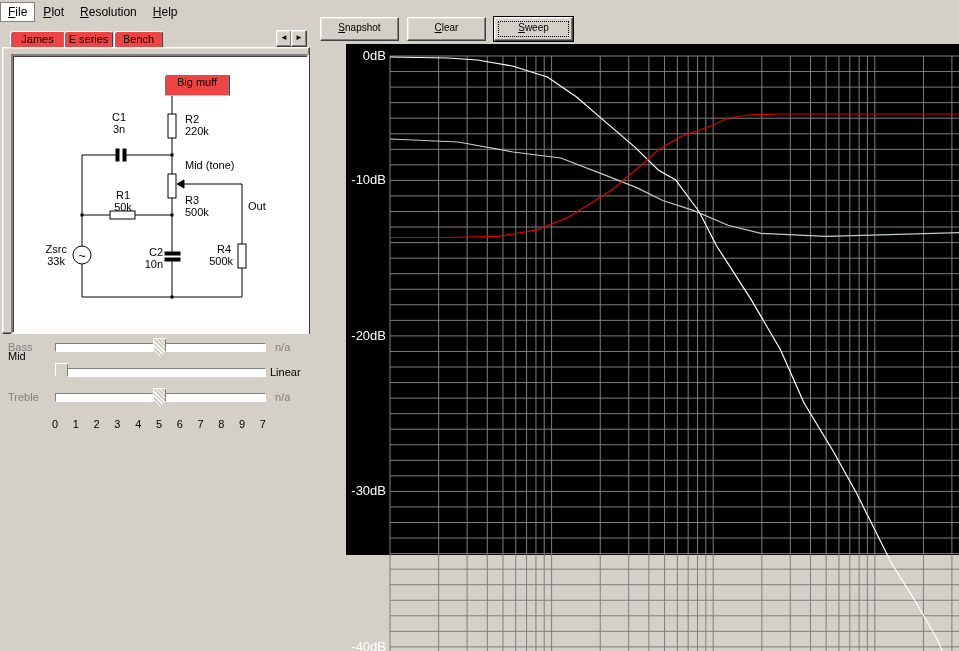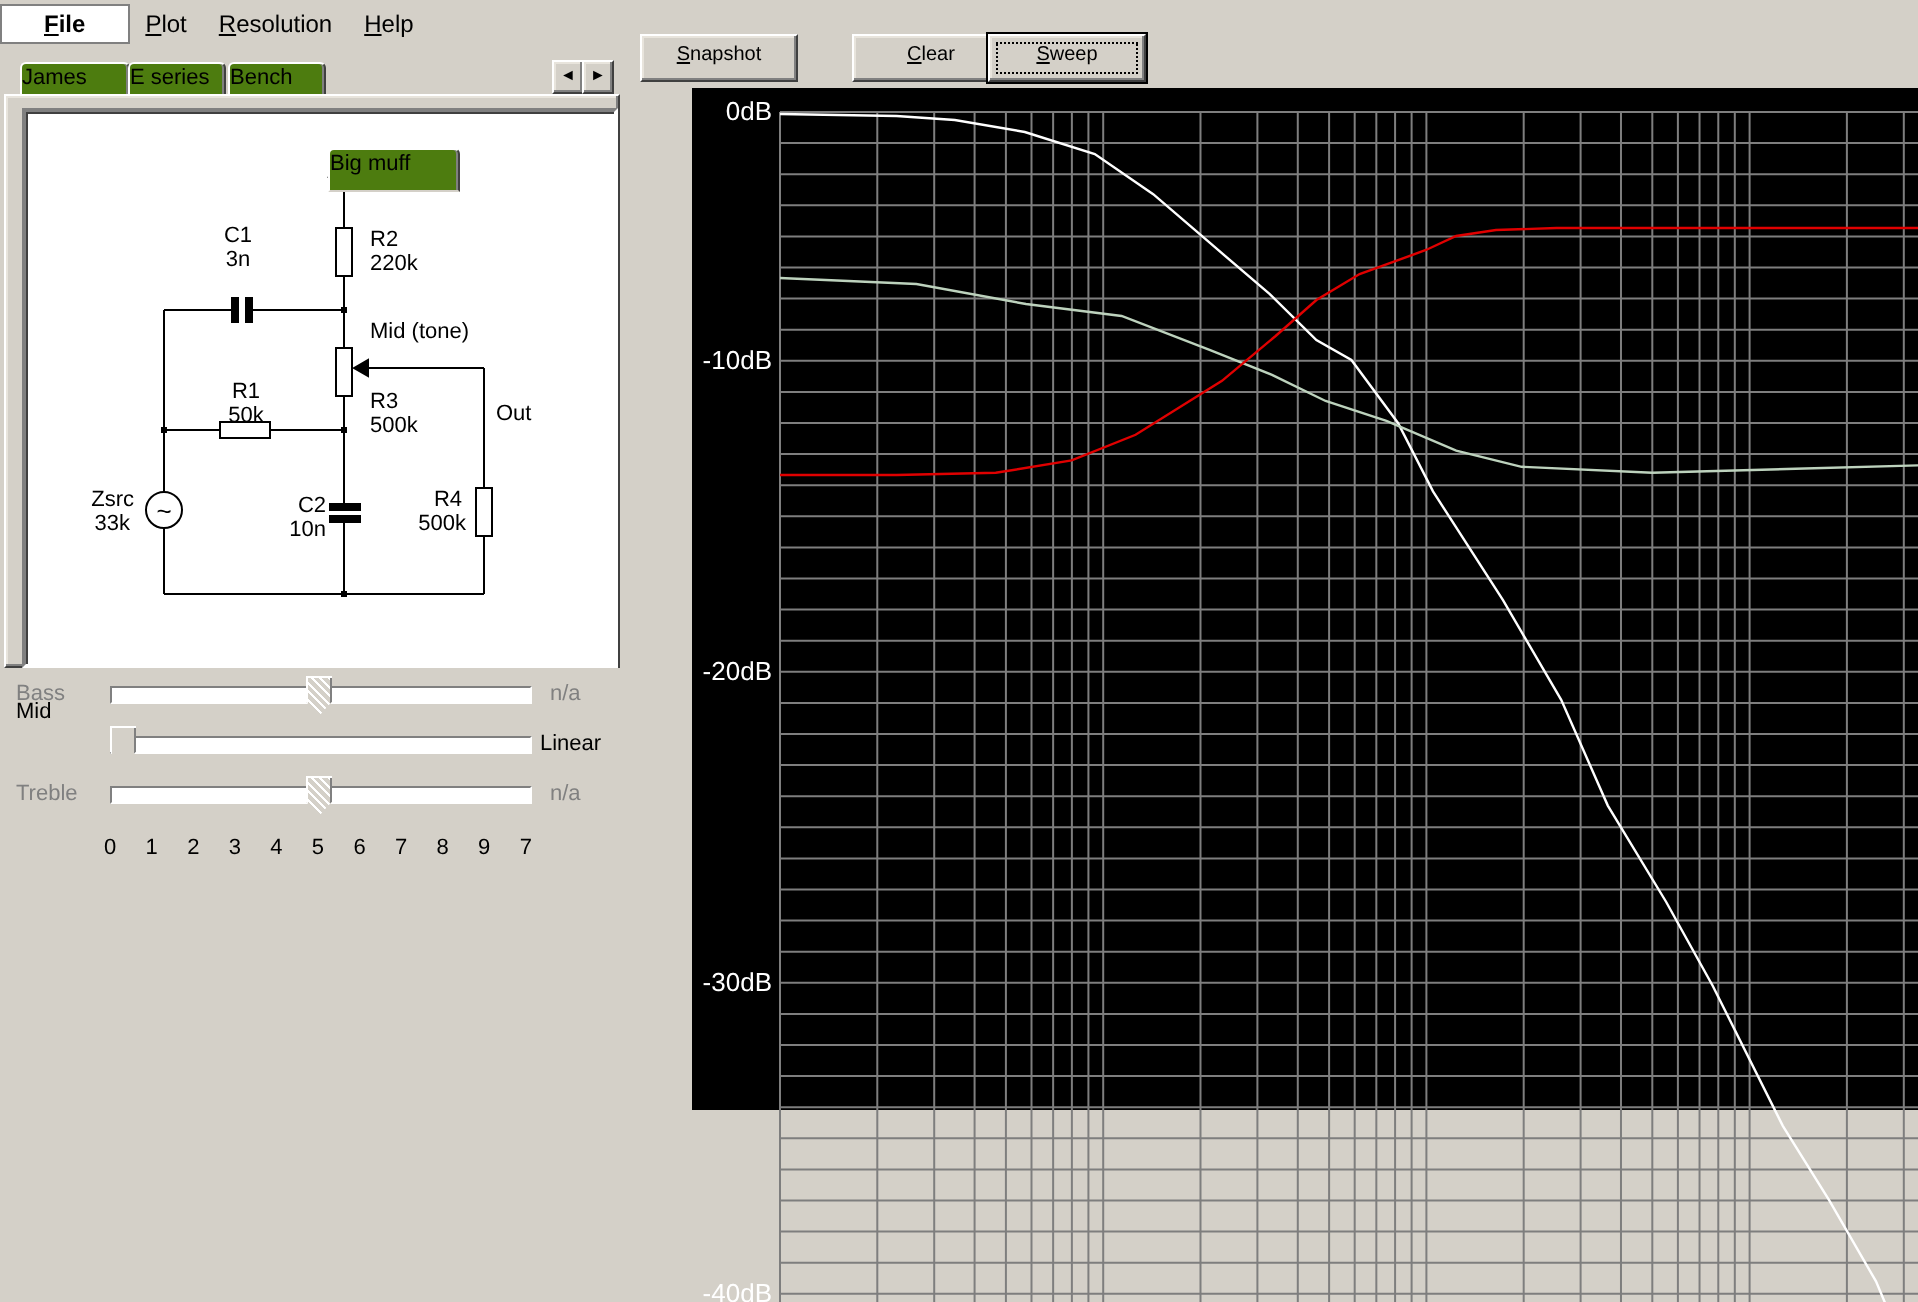--- a/index.html
+++ b/index.html
@@ -11,29 +11,29 @@
     -webkit-font-smoothing:none;
   }
   .abs{position:absolute;}
   
   .bevel-out{border:1px solid;border-color:#ffffff #404040 #404040 #ffffff;box-shadow:inset -1px -1px 0 #808080,inset 1px 1px 0 #e8e4dc;}
   .bevel-in{border:1px solid;border-color:#808080 #ffffff #ffffff #808080;}
   .bevel-deep{border:2px solid;border-color:#808080 #ffffff #ffffff #808080;box-shadow:inset 1px 1px 0 #404040;}
   
   #menubar{left:0;top:0;width:100%;height:23px;background:#d4d0c8;display:flex;align-items:center;font-size:12px;}
   .menu-item{padding:3px 8px;margin-top:0;}
-  .menu-item.active{background:#ffffff;border:1px solid #808080;padding:2px 21px;font-weight:bold;}
+  .menu-item.active{background:#ffffff;border:1px solid #808080;padding:2px 7px;}
   
   #tabctrl{left:2px;top:28px;width:308px;height:306px;}
   .tabs-row{position:absolute;left:0;top:0;height:20px;width:100%;}
-  .tab{position:absolute;top:3px;height:16px;background:#4d7c0f;
+  .tab{position:absolute;top:3px;height:16px;background:#ef4444;
        border:1px solid;border-color:#ffffff #404040 #d4d0c8 #ffffff;
        border-top-left-radius:3px;border-top-right-radius:3px;
        box-shadow:inset -1px 0 0 #808080;
-       line-height:15px;z-index:1;}
+       text-align:center;line-height:15px;z-index:1;}
   .tab.active{top:0;height:20px;z-index:3;box-shadow:inset -1px 0 0 #808080;margin-top:46px;}
   .tab-scroll{position:absolute;top:2px;width:14px;height:15px;background:#d4d0c8;
        text-align:center;line-height:14px;font-size:8px;color:#000;}
   #tabpanel{position:absolute;left:0;top:19px;right:0;bottom:0;background:#d4d0c8;z-index:2;}
   #circuitbox{position:absolute;left:8px;top:6px;width:294px;height:276px;background:#ffffff;}
   #circuitbox svg{position:absolute;left:2px;top:2px;}
   
   .slider-label{width:45px;font-size:11px;}
   .slider-label.disabled,.slider-value.disabled{color:#808080;}
   .groove{width:209px;height:7px;background:#ffffff;}
@@ -173,21 +173,21 @@
       <span>6</span>
       <span>7</span>
       <span>8</span>
       <span>9</span>
       <span>7</span>
     </div>
 </div>
 
 <div>
   <div class="abs btn" style="left:320px;top:17px;"><u>S</u>napshot</div>
-  <div class="abs btn" style="left:407px;top:17px;margin-left:19px;"><u>C</u>lear</div>
+  <div class="abs btn" style="left:407px;top:17px;"><u>C</u>lear</div>
   <div class="abs btn default" style="left:494px;top:17px;"><u>S</u>weep</div>
 </div>
 
 <div id="plot" class="abs">
   <svg id="plot-svg" width="630" height="607">
       <line x1="44" y1="12" x2="627" y2="12" stroke="#7e7e7e" stroke-width="1"></line>
       <line x1="44" y1="27.55" x2="627" y2="27.55" stroke="#7e7e7e" stroke-width="1"></line>
       <line x1="44" y1="43.1" x2="627" y2="43.1" stroke="#7e7e7e" stroke-width="1"></line>
       <line x1="44" y1="58.650000000000006" x2="627" y2="58.650000000000006" stroke="#7e7e7e" stroke-width="1"></line>
       <line x1="44" y1="74.2" x2="627" y2="74.2" stroke="#7e7e7e" stroke-width="1"></line>

